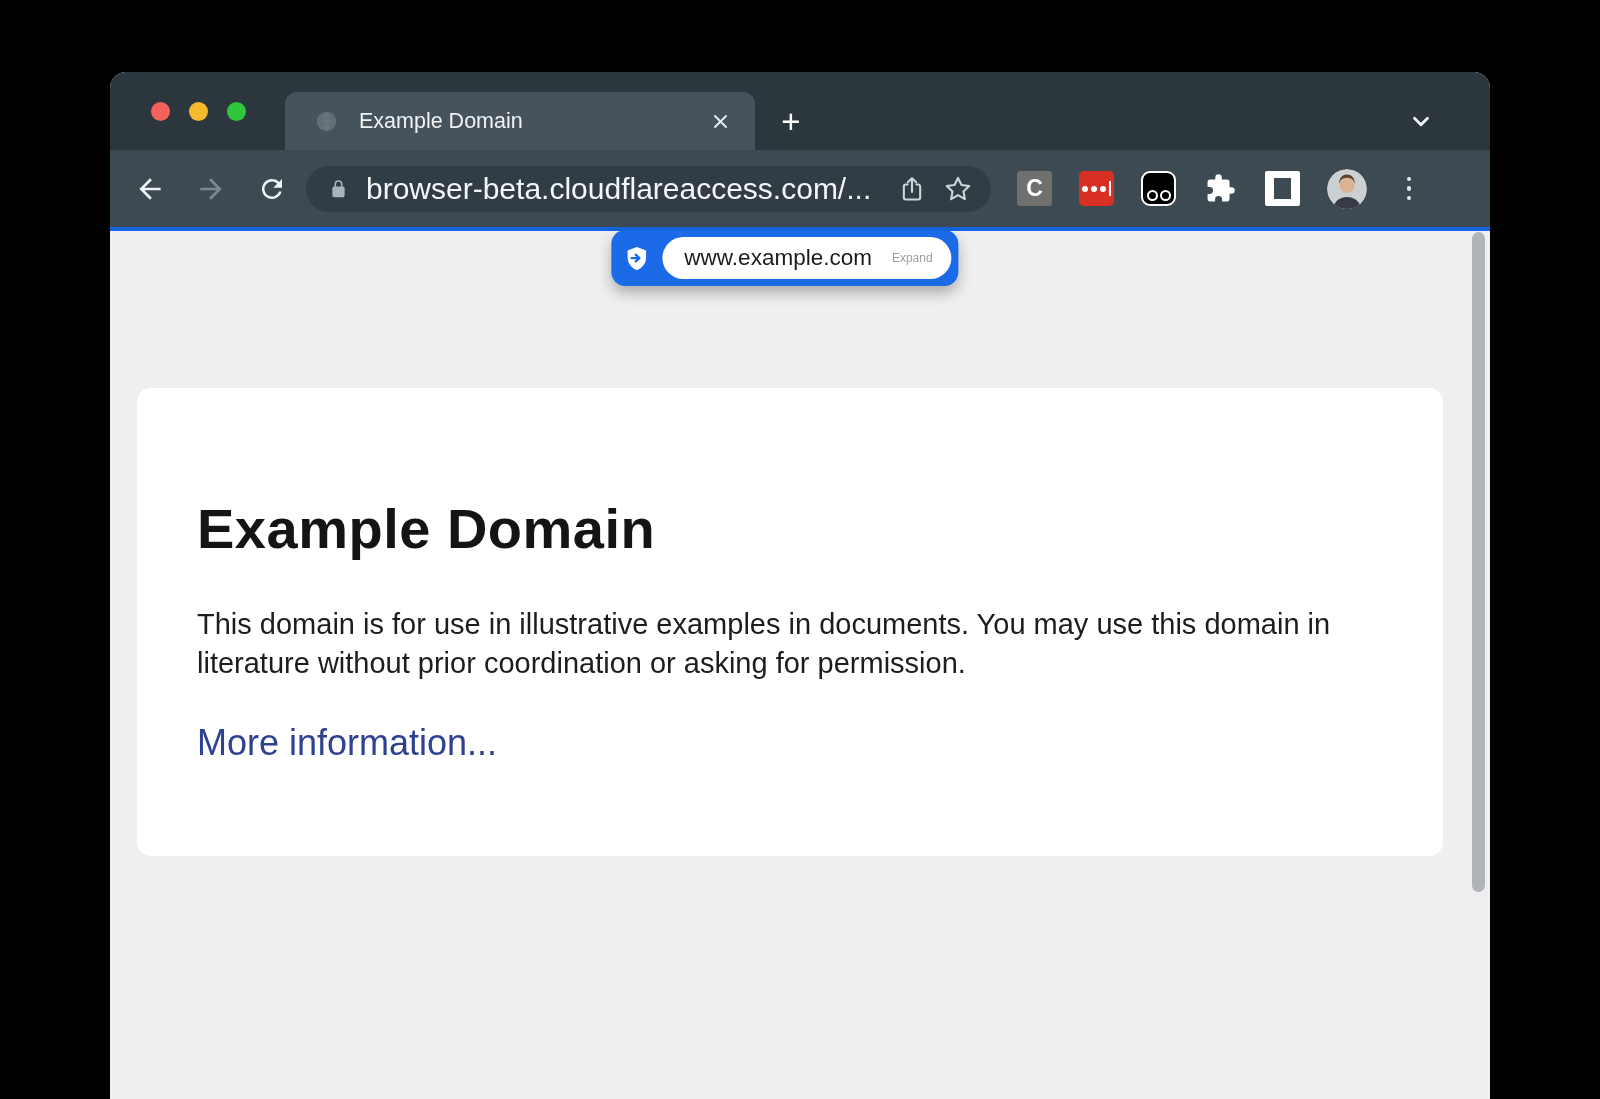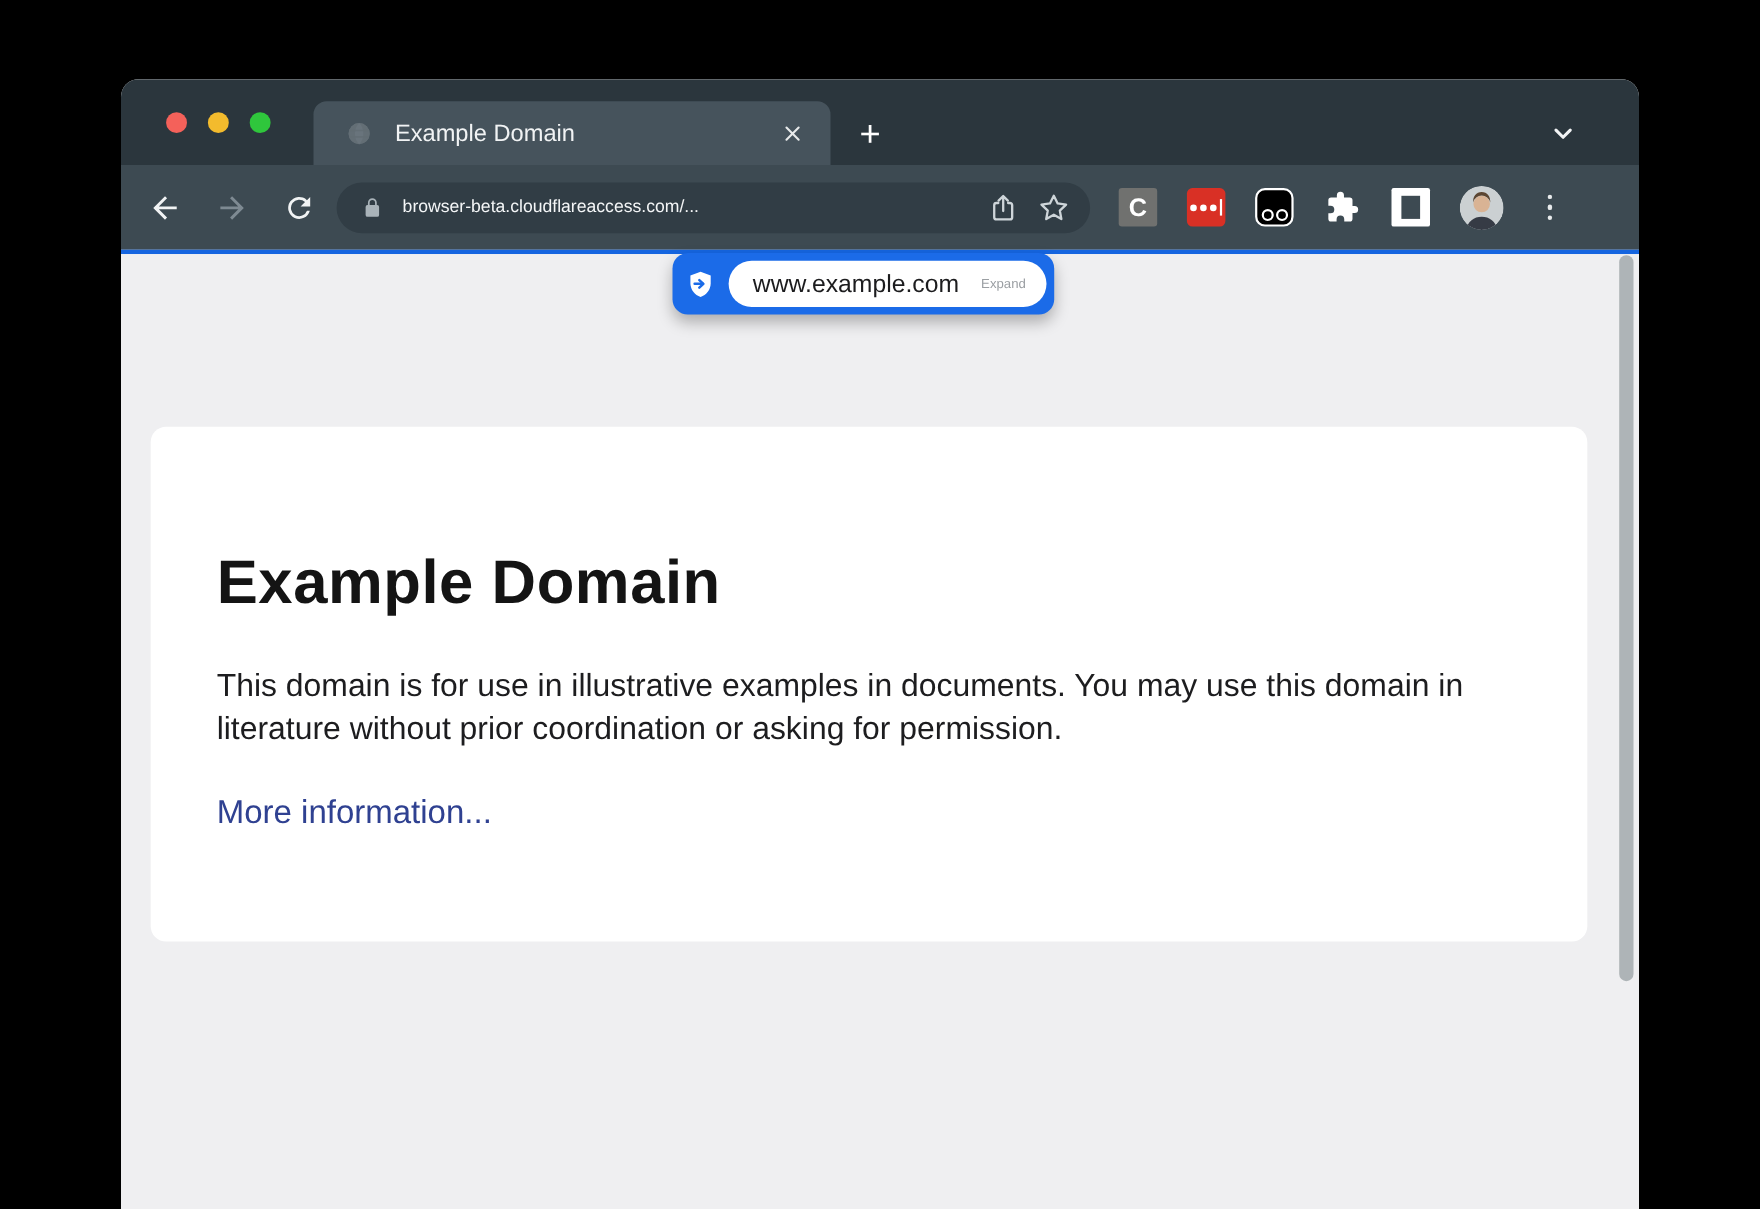--- a/index.html
+++ b/index.html
@@ -38,21 +38,21 @@
             display:flex; align-items:center; padding:0 22px 0 18px; }
   .nav-btn{ width:44px; height:44px; display:flex; align-items:center; justify-content:center;
             border-radius:50%; flex:0 0 auto; cursor:pointer; }
   .nav-btn + .nav-btn{ margin-left:17px; }
   .addressbar{
     margin-left:12px; height:46px; width:685px; flex:0 0 auto;
     background:#313D45; border-radius:23px;
     display:flex; align-items:center; padding:0 18px 0 22px;
   }
   .addressbar .url-text{
-    margin-left:17px; color:#F4F6F7; font-size:16px; flex:1;
+    margin-left:17px; color:#F4F6F7; font-size:30px; flex:1;
     white-space:nowrap; overflow:hidden;
   }
   .ab-icon{ width:30px; height:30px; display:flex; align-items:center; justify-content:center;
             margin-left:16px; flex:0 0 auto; cursor:pointer; }
   .ext-area{ display:flex; align-items:center; margin-left:26px; gap:27px; }
   .ext-icon{ width:35px; height:35px; flex:0 0 auto; cursor:pointer;
              display:flex; align-items:center; justify-content:center; }
   .ext-c{ background:#70716F; border-radius:3px; color:#fff; font-size:23px; font-weight:700; }
   .ext-red{ background:#D93025; border-radius:5px; display:flex; align-items:center; justify-content:center; gap:3px; }
   .ext-red .dot{ width:6px; height:6px; border-radius:50%; background:#fff; }
@@ -85,21 +85,21 @@
   .banner-host{ color:#1C1C1E; font-size:22.5px; }
   .banner-expand{ color:#9B9FA3; font-size:12px; margin-left:20px; }
 
   .card{
     position:absolute; left:27px; top:157px; width:1306px; height:468px;
     background:#FFFFFF; border-radius:14px;
     padding:108px 62px 0 60px;
   }
   .card h1{ font-size:56px; font-weight:700; color:#141414; letter-spacing:.5px; }
   .card p{ margin-top:44px; font-size:29px; line-height:38.5px; color:#1D1D1F; max-width:1150px; }
-  .card a{ display:inline-block; margin-top:40px; font-size:30px; color:#2F4191;
+  .card a{ display:inline-block; margin-top:40px; font-size:36px; color:#2F4191;
            text-decoration:none; cursor:pointer; }
 
   .scrollbar-thumb{
     position:absolute; right:5px; top:1px; width:13px; height:660px;
     border-radius:7px; background:#AEB4B7; cursor:pointer;
   }
 </style>
 </head>
 <body>
 

